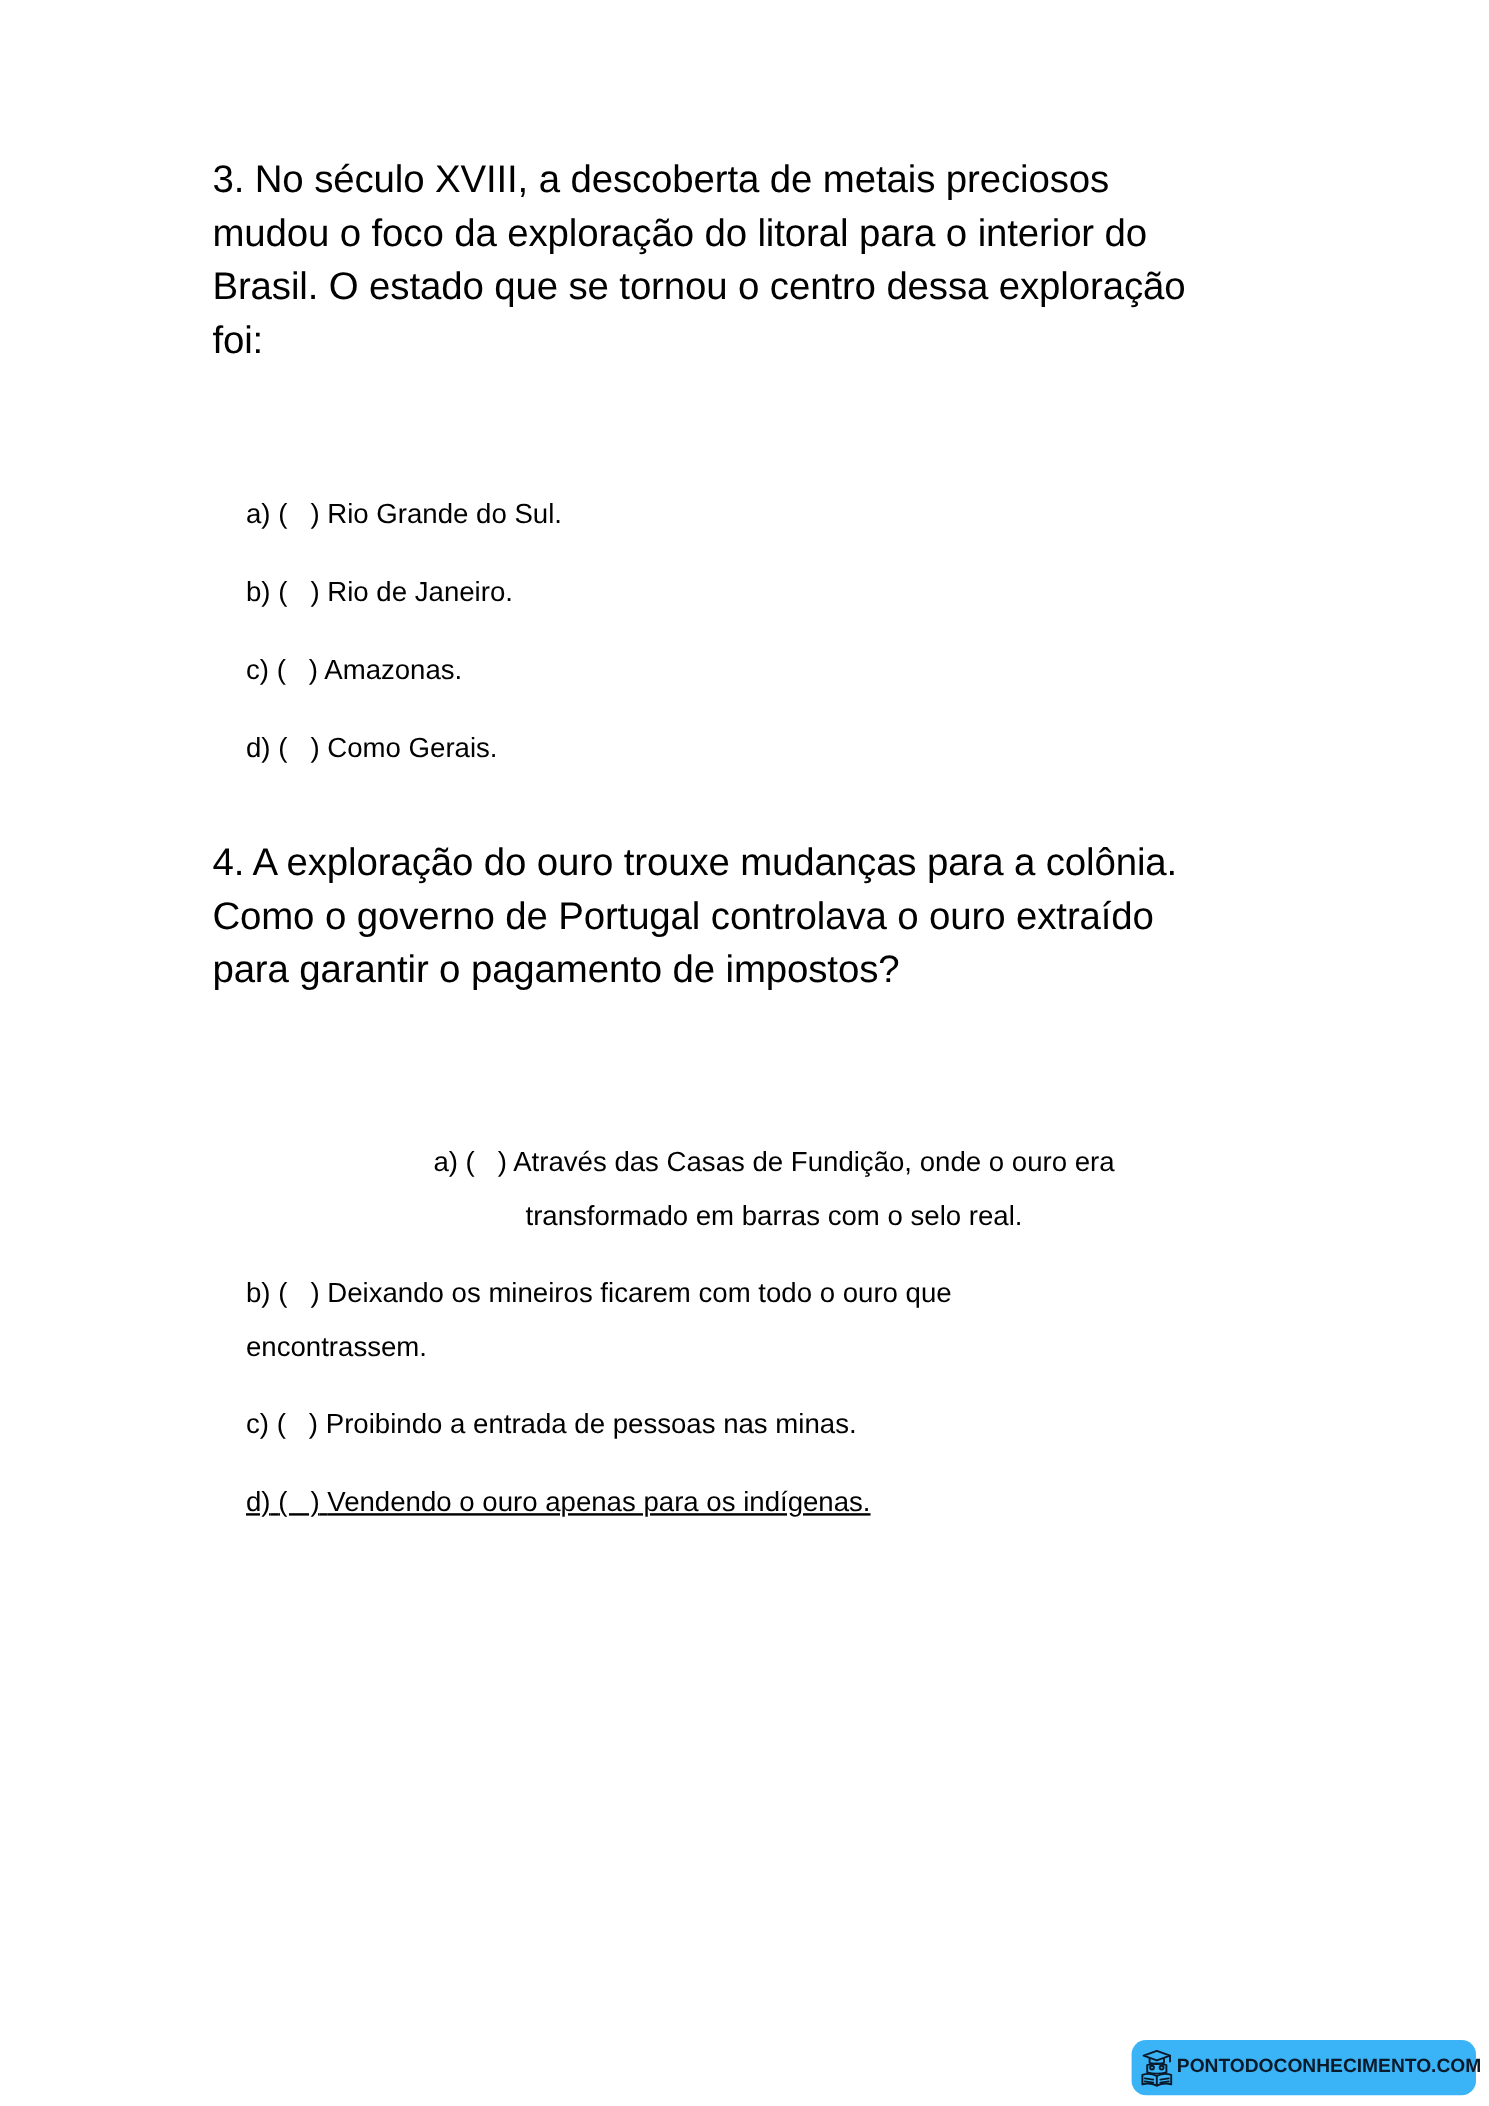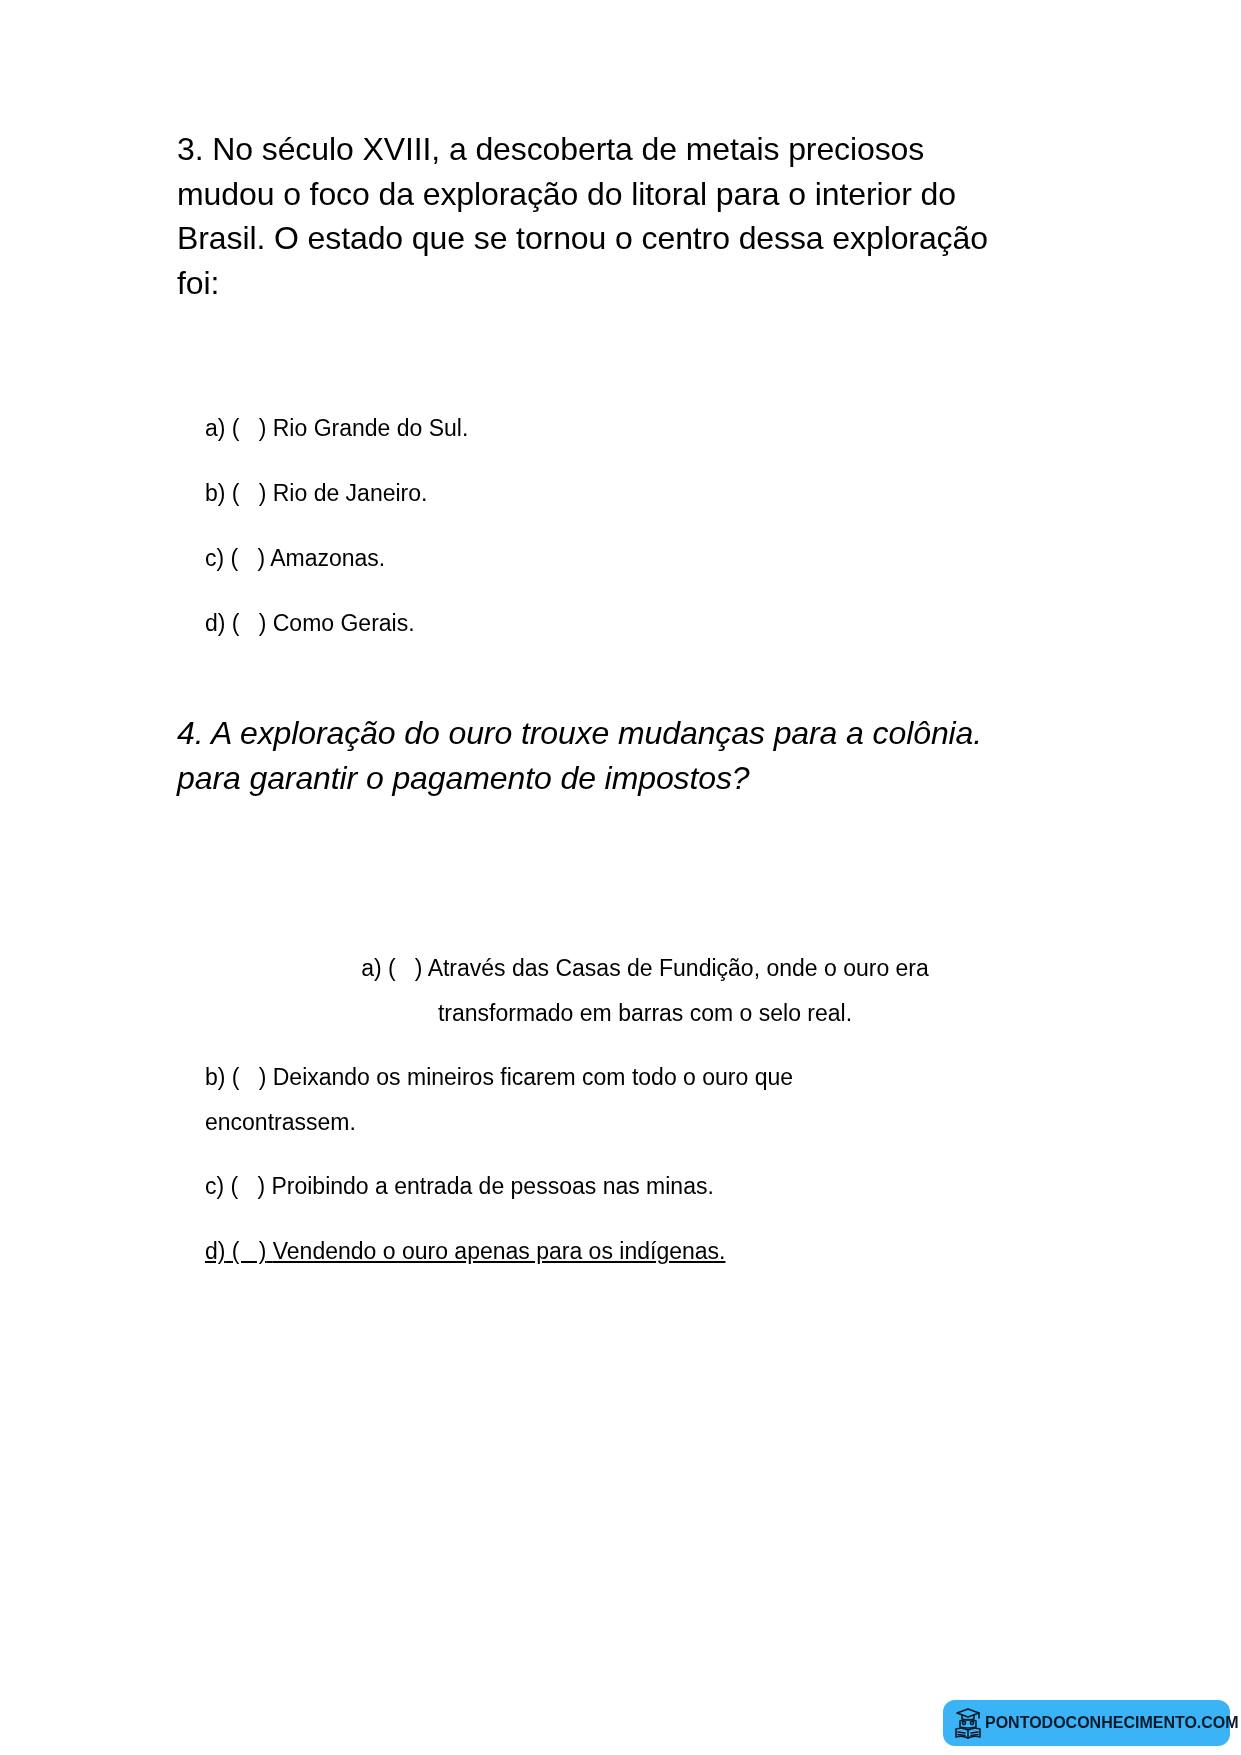--- a/index.html
+++ b/index.html
@@ -48,20 +48,21 @@
       left: 943px;
       top: 1700px;
       width: 287px;
       height: 46px;
       background: #3ab4f7;
       border-radius: 12px;
       display: flex;
       align-items: center;
       box-sizing: border-box;
       padding-left: 10px;
+      justify-content: center;
     }
     .badge-icon {
       width: 30px;
       height: 34px;
       display: inline-block;
       margin-right: 2px;
     }
     .badge-text {
       font-family: "Liberation Sans", "DejaVu Sans", sans-serif;
       font-weight: bold;
@@ -96,22 +97,23 @@
     <span>c)</span>
     <span class="paren">(   )</span>
     <span>Amazonas.</span>
   </div>
   <div class="opt" style="top:601px;">
     <span>d)</span>
     <span class="paren">(   )</span>
     <span>Como Gerais.</span>
   </div>
 
-  <div class="block" style="top:711px;font-style:italic;">
+  <div class="block" style="top:696px;">
     <span class="line">4. A exploração do ouro trouxe mudanças para a colônia.</span>
+    <span class="line">Como o governo de Portugal controlava o ouro extraído</span>
     <span class="line">para garantir o pagamento de impostos?</span>
   </div>
 
   <div class="opt" style="top:946px;text-align:center;">
     <span>a)</span>
     <span class="paren">(   )</span>
     <span>Através das Casas de Fundição, onde o ouro era</span>
     <span class="line">transformado em barras com o selo real.</span>
   </div>
   <div class="opt" style="top:1164px;">

